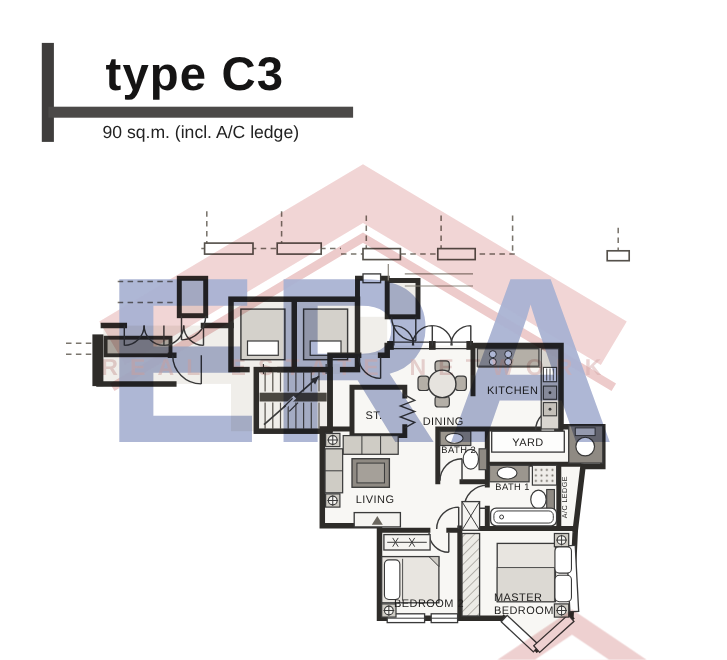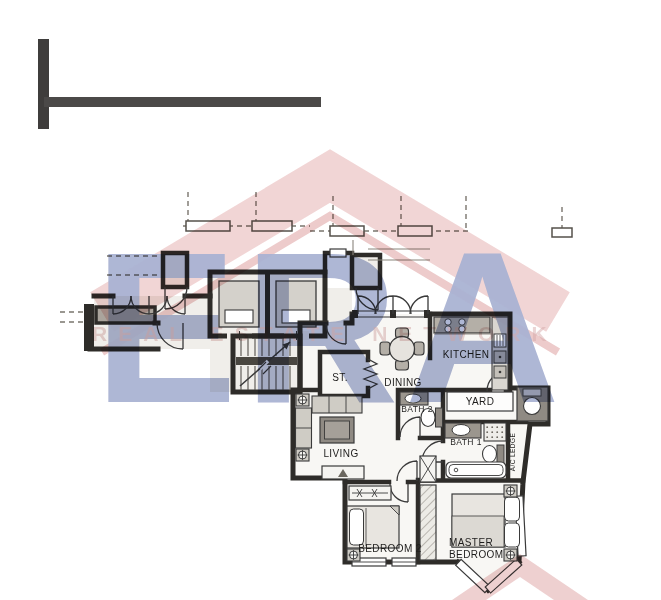--- a/index.html
+++ b/index.html
@@ -14,21 +14,23 @@
   svg{position:absolute;left:0;top:0;}
   .wm{mix-blend-mode:multiply;}
   text.rlabel{fill:#1e1d1c;letter-spacing:.4px;}
 </style>
 </head>
 <body>
 
 <div class="page">
 
   <div class="vbar"></div>
+  <div class="title">type C3</div>
   <div class="hbar"></div>
+  <div class="subtitle">90 sq.m. (incl. A/C ledge)</div>
 
   <svg width="661" height="600" viewBox="0 0 661 600">
     <defs>
       <pattern id="dots" width="5" height="5" patternUnits="userSpaceOnUse">
         <rect width="5" height="5" fill="#efede9"></rect>
         <circle cx="2.2" cy="2.2" r="0.9" fill="#6b675f"></circle>
       </pattern>
       <pattern id="hatch" width="6" height="6" patternUnits="userSpaceOnUse" patternTransform="rotate(45)">
         <rect width="6" height="6" fill="#ecebe6"></rect>
         <line x1="0" y1="0" x2="0" y2="6" stroke="#8f8a83" stroke-width="1.1"></line>

